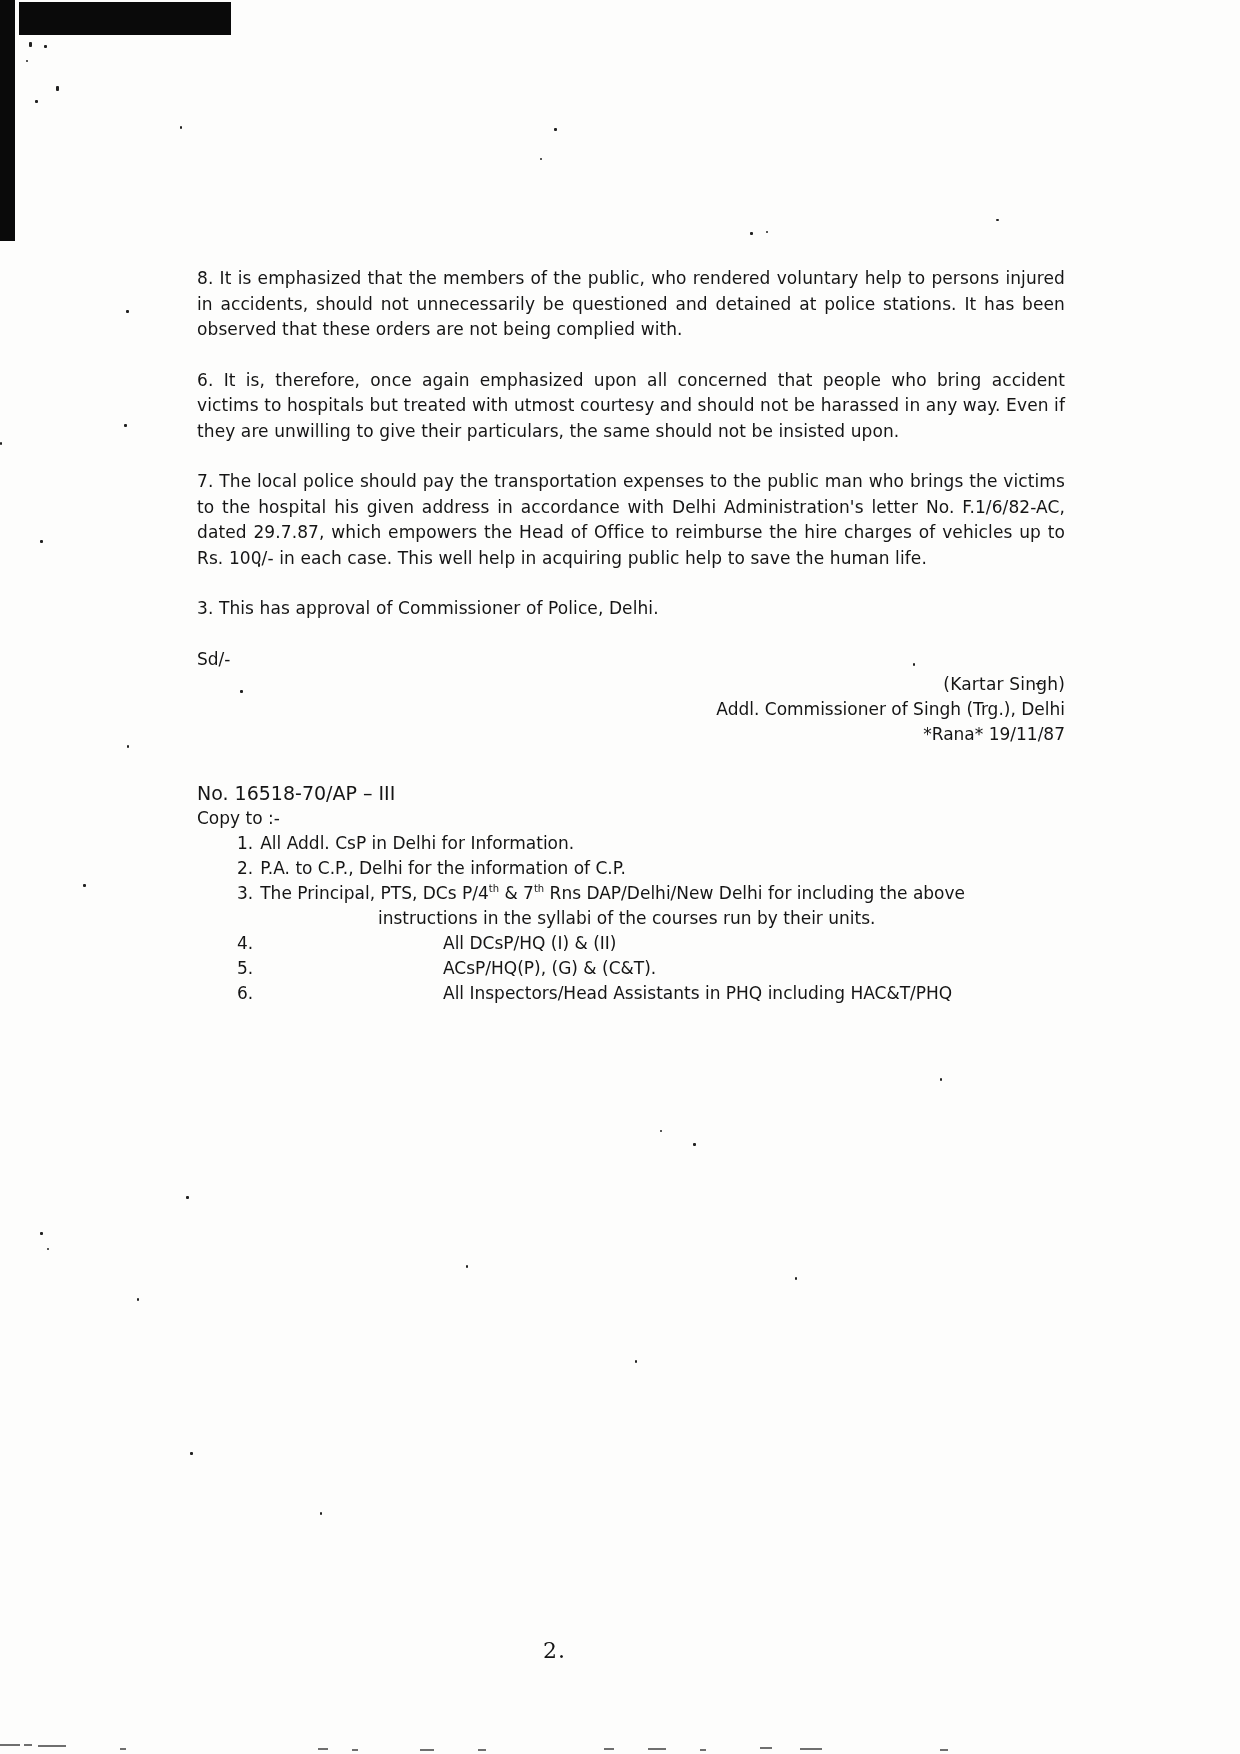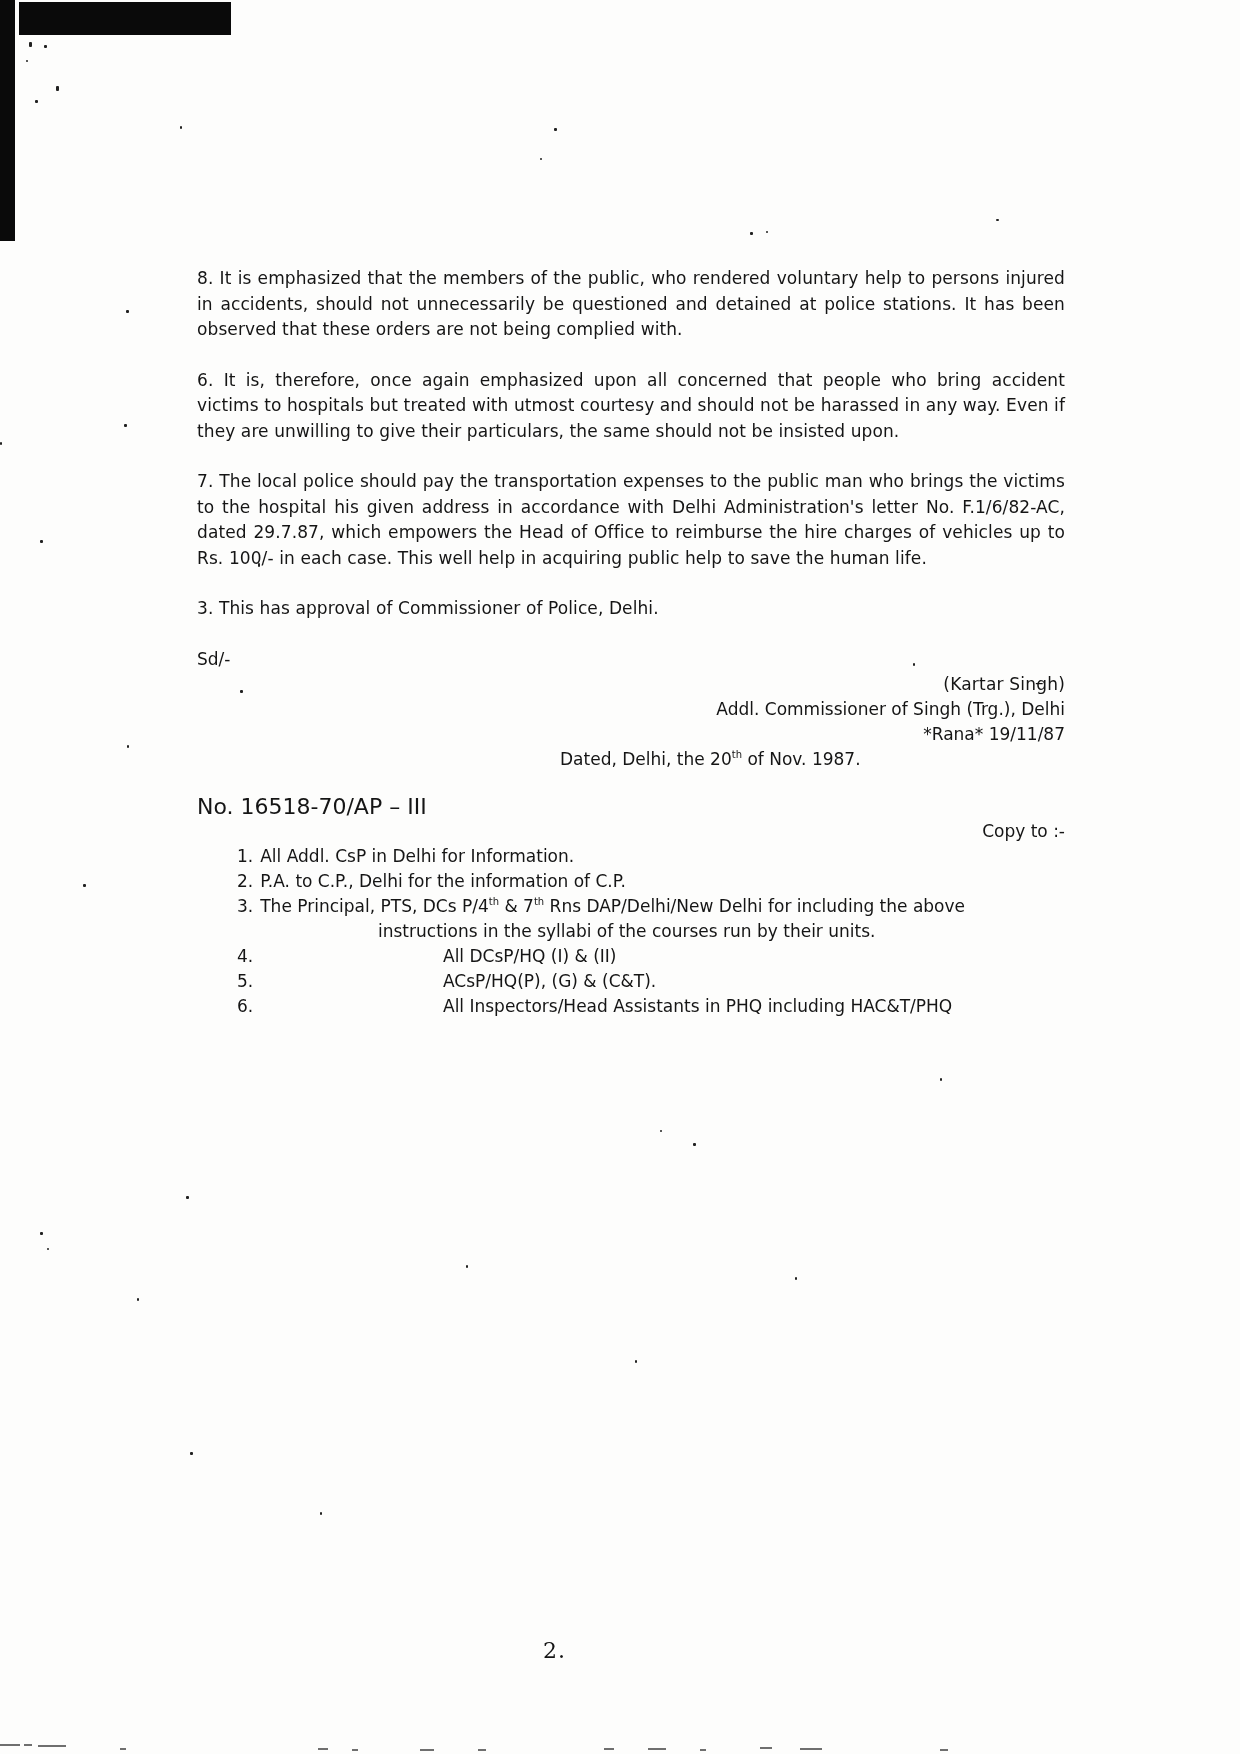--- a/index.html
+++ b/index.html
@@ -18,22 +18,22 @@
   .content{position:absolute;left:197px;top:266px;width:868px;}
   .para{
     font-size:17px;line-height:25.5px;text-align:justify;margin:0 0 25px 0;
     letter-spacing:0.1px;
   }
   .sd{font-size:17px;line-height:25px;margin:6px 0 0 0;}
   .sig{ text-align:right;font-size:17px;line-height:25px;}
   .sig .name{font-weight:normal;letter-spacing:0.2px;}
   .dated{font-size:17px;line-height:25px;margin-left:363px;margin-top:0;}
   sup{font-size:10px;line-height:0;}
-  .refno{font-size:22px;line-height:25px;margin-top:22px;}
-  .copyto{font-size:17px;line-height:25px;text-align:right;}
+  .refno{font-size:19px;line-height:25px;margin-top:34px;}
+  .copyto{font-size:17px;line-height:25px;}
   .copy-item{font-size:17px;line-height:25px;padding-left:40px;display:flex;}
   .copy-item .num{flex:0 0 auto;margin-right:7px;}
   .copy-item.wide .num{width:206px;margin-right:0;}
   .copy-cont{font-size:17px;line-height:25px;margin-left:181px;}
   .right-dash{position:absolute;left:1035px;top:672px;font-size:17px;}
   .page-num{
     position:absolute;left:543px;top:1638px;font-size:22px;
     font-family:"DejaVu Serif","Liberation Serif",serif;letter-spacing:1px;
   }
 </style>
@@ -88,21 +88,20 @@
     <p class="para">3. This has approval of Commissioner of Police, Delhi.</p>
 
     <div class="sd">Sd/-</div>
 
     <div class="sig">
       <div class="name">(Kartar Singh)</div>
       <div>Addl. Commissioner of Singh (Trg.), Delhi</div>
       <div>*Rana* 19/11/87</div>
     </div>
 
-    <div class="dated"><span>Dated, Delhi, the 20</span><sup>th</sup><span> of Nov. 1987.</span></div>
 
     <div class="refno">No. 16518-70/AP – III</div>
     <div class="copyto">Copy to :-</div>
 
     <div class="copy-item">
       <span class="num">1.</span>
       <span>All Addl. CsP in Delhi for Information.</span>
     </div>
     <div class="copy-item">
       <span class="num">2.</span>

